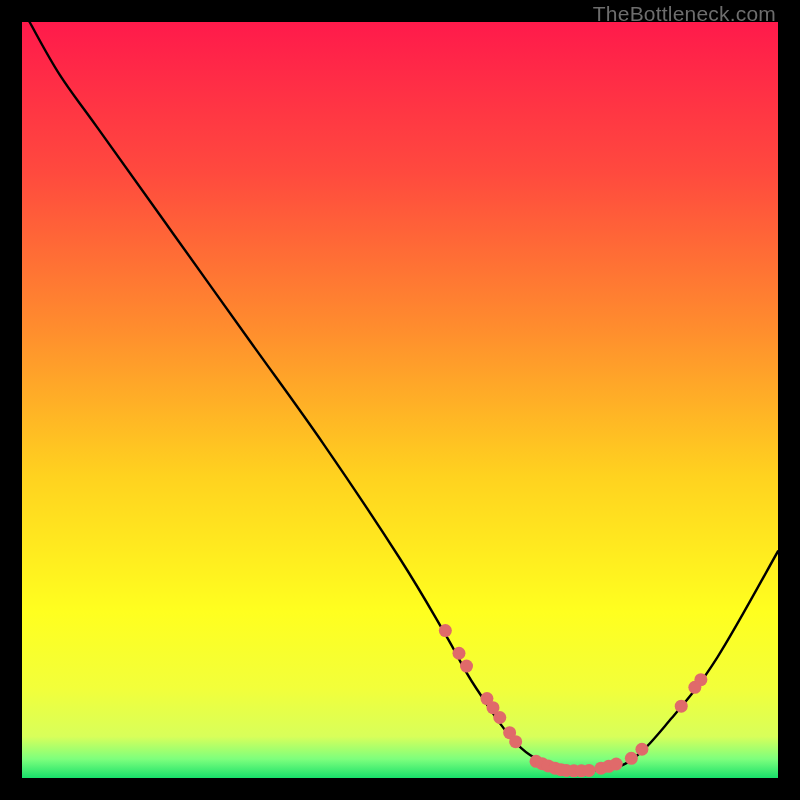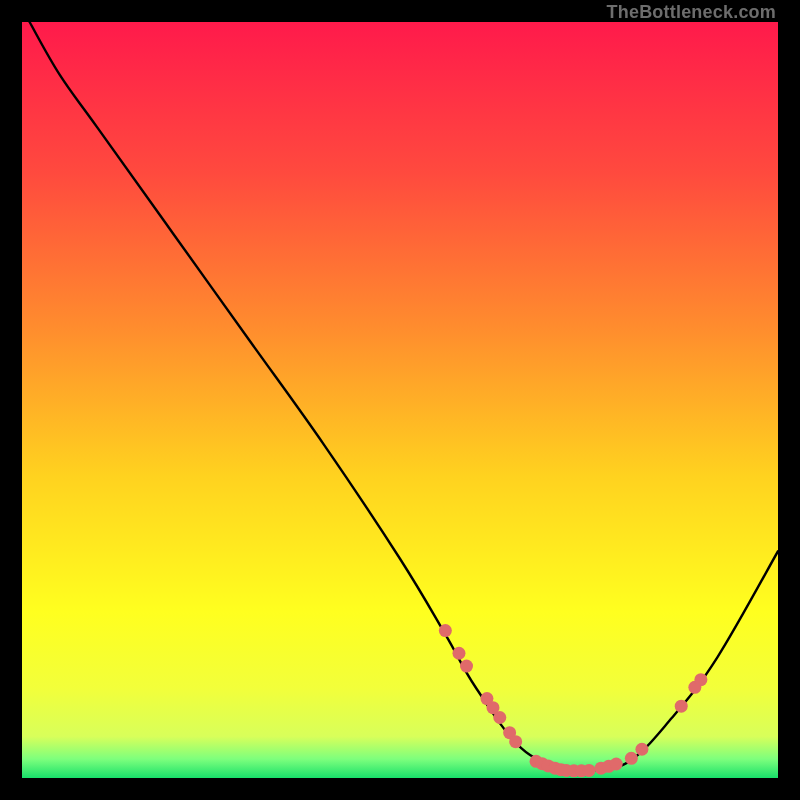--- a/index.html
+++ b/index.html
@@ -24,22 +24,22 @@
     left: 0;
     top: 0;
     width: 756px;
     height: 756px;
   }
   .watermark {
     position: absolute;
     top: 2px;
     right: 24px;
     color: #6d6d6d;
-    font-size: 18px;
-    font-weight: 700;
+    font-size: 21px;
+    font-weight: 400;
     letter-spacing: 0.2px;
     user-select: none;
   }
   svg { display: block; }
 </style>
 </head>
 <body>
 
 <div class="watermark">TheBottleneck.com</div>
 

